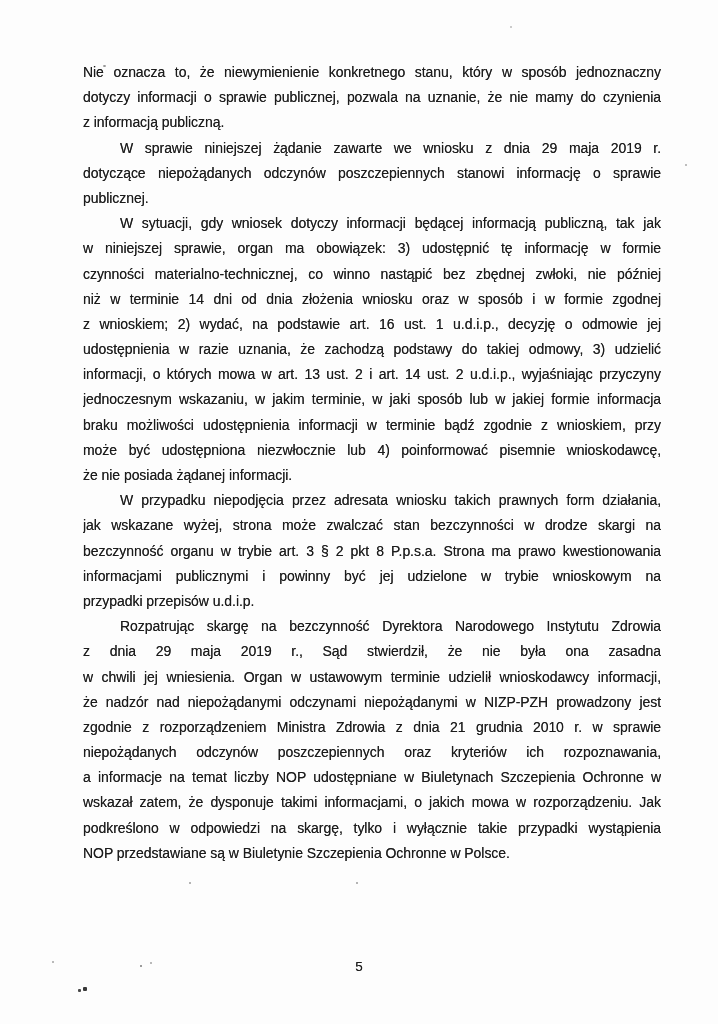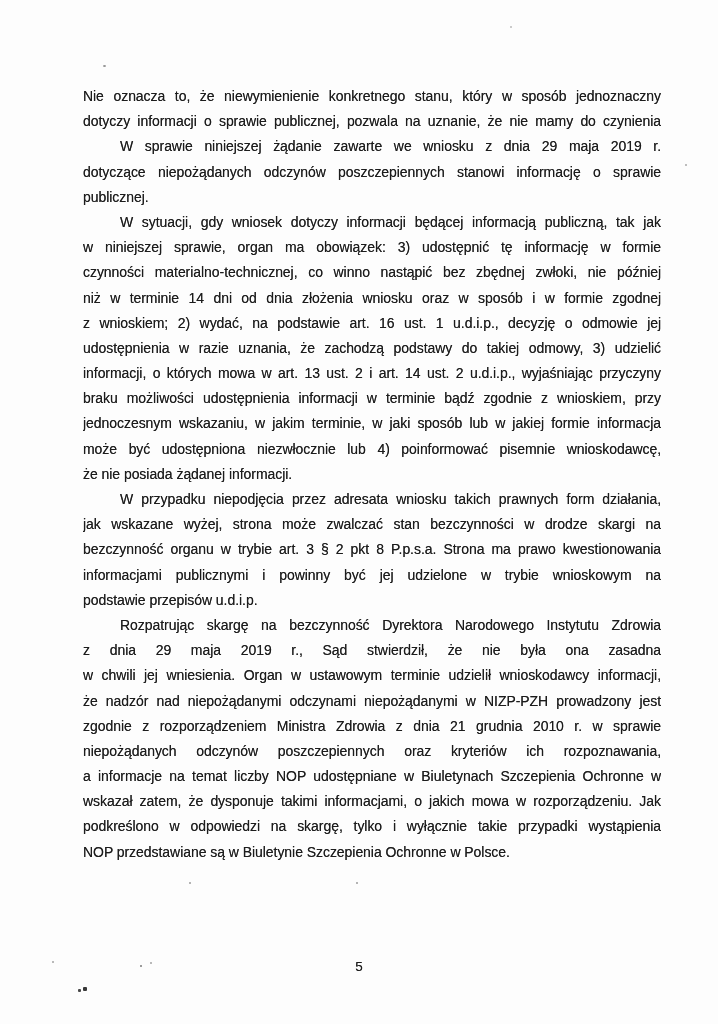--- a/index.html
+++ b/index.html
@@ -12,21 +12,21 @@
     width: 718px;
     height: 1024px;
     background: #fdfdfd;
     font-family: "Liberation Sans", "DejaVu Sans", sans-serif;
     color: #1c1c1c;
     overflow: hidden;
   }
   .text-block {
     position: absolute;
     left: 83px;
-    top: 84px;
+    top: 60px;
     width: 578px;
   }
   .paragraph {
     margin: 0;
     padding: 0;
   }
   .line {
     height: 25.2px;
     line-height: 25.2px;
     font-size: 14px;
@@ -56,45 +56,46 @@
 </style>
 </head>
 <body>
 
 <div class="page" style="background: rgb(253, 253, 253); color: rgb(28, 28, 28);">
 
   <div class="text-block">
       <div class="paragraph">
         <div class="line">Nie oznacza to, że niewymienienie konkretnego stanu, który w sposób jednoznaczny</div>
         <div class="line">dotyczy informacji o sprawie publicznej, pozwala na uznanie, że nie mamy do czynienia</div>
+        <div class="line end">z informacją publiczną.</div>
       </div>
       <div class="paragraph">
         <div class="line indent">W sprawie niniejszej żądanie zawarte we wniosku z dnia 29 maja 2019 r.</div>
         <div class="line">dotyczące niepożądanych odczynów poszczepiennych stanowi informację o sprawie</div>
         <div class="line end">publicznej.</div>
       </div>
       <div class="paragraph">
         <div class="line indent">W sytuacji, gdy wniosek dotyczy informacji będącej informacją publiczną, tak jak</div>
         <div class="line">w niniejszej sprawie, organ ma obowiązek: 3) udostępnić tę informację w formie</div>
         <div class="line">czynności materialno-technicznej, co winno nastąpić bez zbędnej zwłoki, nie później</div>
         <div class="line">niż w terminie 14 dni od dnia złożenia wniosku oraz w sposób i w formie zgodnej</div>
         <div class="line">z wnioskiem; 2) wydać, na podstawie art. 16 ust. 1 u.d.i.p., decyzję o odmowie jej</div>
         <div class="line">udostępnienia w razie uznania, że zachodzą podstawy do takiej odmowy, 3) udzielić</div>
         <div class="line">informacji, o których mowa w art. 13 ust. 2 i art. 14 ust. 2 u.d.i.p., wyjaśniając przyczyny</div>
+        <div class="line">jednoczesnym wskazaniu, w jakim terminie, w jaki sposób lub w jakiej formie informacja</div>
         <div class="line">braku możliwości udostępnienia informacji w terminie bądź zgodnie z wnioskiem, przy</div>
-        <div class="line">jednoczesnym wskazaniu, w jakim terminie, w jaki sposób lub w jakiej formie informacja</div>
         <div class="line">może być udostępniona niezwłocznie lub 4) poinformować pisemnie wnioskodawcę,</div>
         <div class="line end">że nie posiada żądanej informacji.</div>
       </div>
       <div class="paragraph">
         <div class="line indent">W przypadku niepodjęcia przez adresata wniosku takich prawnych form działania,</div>
         <div class="line">jak wskazane wyżej, strona może zwalczać stan bezczynności w drodze skargi na</div>
         <div class="line">bezczynność organu w trybie art. 3 § 2 pkt 8 P.p.s.a. Strona ma prawo kwestionowania</div>
         <div class="line">informacjami publicznymi i powinny być jej udzielone w trybie wnioskowym na</div>
-        <div class="line end">podstawie przepisów u.d.i.p.</div>
+        <div class="line end">przypadki przepisów u.d.i.p.</div>
       </div>
       <div class="paragraph">
         <div class="line indent">Rozpatrując skargę na bezczynność Dyrektora Narodowego Instytutu Zdrowia</div>
         <div class="line">z dnia 29 maja 2019 r., Sąd stwierdził, że nie była ona zasadna</div>
         <div class="line">w chwili jej wniesienia. Organ w ustawowym terminie udzielił wnioskodawcy informacji,</div>
         <div class="line">że nadzór nad niepożądanymi odczynami niepożądanymi w NIZP-PZH prowadzony jest</div>
         <div class="line">zgodnie z rozporządzeniem Ministra Zdrowia z dnia 21 grudnia 2010 r. w sprawie</div>
         <div class="line">niepożądanych odczynów poszczepiennych oraz kryteriów ich rozpoznawania,</div>
         <div class="line">a informacje na temat liczby NOP udostępniane w Biuletynach Szczepienia Ochronne w</div>
         <div class="line">wskazał zatem, że dysponuje takimi informacjami, o jakich mowa w rozporządzeniu. Jak</div>

